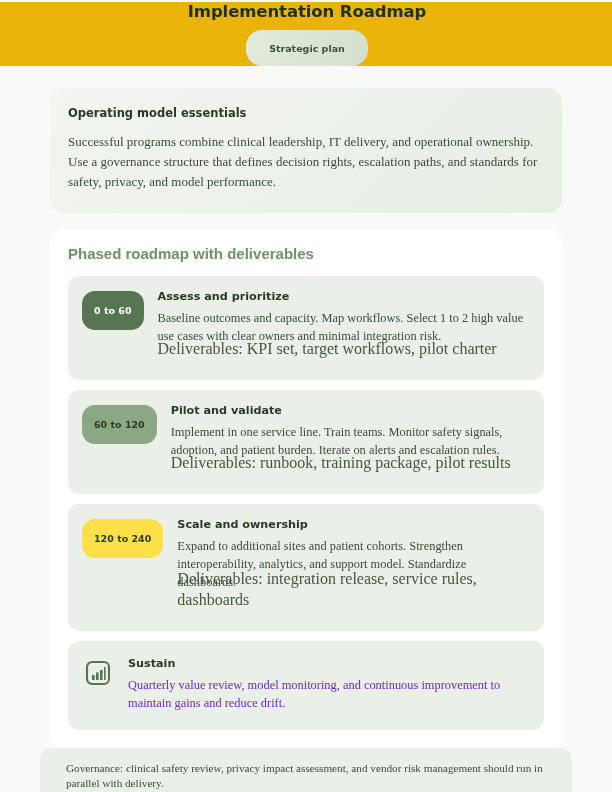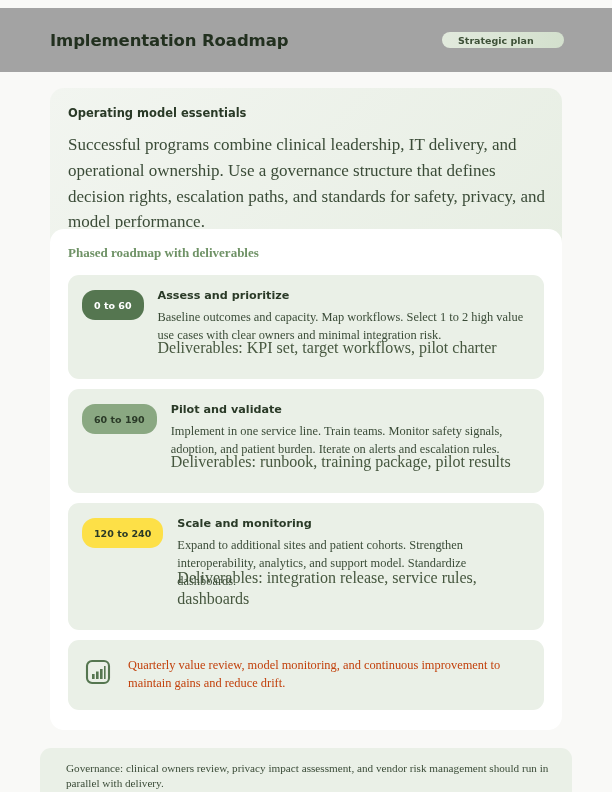--- a/index.html
+++ b/index.html
@@ -12,46 +12,47 @@
     background: #f9f9f7;
     font-family: "Liberation Sans", sans-serif;
     overflow: hidden;
     position: relative;
   }
 
   
   .header-band {
     position: absolute;
     left: 0;
-    top: 8px;
+    top: 2px;
     width: 612px;
     height: 64px;
-    background: #a3a3a3;
+    background: #eab308;
     display: flex;
     align-items: center;
     justify-content: space-between;
     box-sizing: border-box;
     padding: 0 48px 0 50px;
+    flex-direction: column;
   }
   .page-title {
     font-family: "DejaVu Sans", sans-serif;
     font-size: 16.5px;
     font-weight: bold;
     color: #22301f;
     letter-spacing: -0.1px;
     white-space: nowrap;
   }
   .header-pill {
     min-width: 122px;
-    height: 16px;
+    height: 36px;
     border-radius: 16px;
     background: linear-gradient(100deg, #e2eadd 0%, #d3e0cd 100%);
     display: flex;
     align-items: center;
-    justify-content: flex-start;
+    justify-content: center;
     padding: 0 16px;
     box-sizing: border-box;
   }
   .header-pill-label {
     font-family: "DejaVu Sans", sans-serif;
     font-size: 9.5px;
     font-weight: bold;
     color: #3e5138;
     white-space: nowrap;
   }
@@ -74,54 +75,54 @@
   }
   .intro-title {
     font-family: "DejaVu Sans", sans-serif;
     font-size: 11.5px;
     font-weight: bold;
     color: #2a3a27;
     margin: 0 0 12px 0;
   }
   .intro-body {
     font-family: "Liberation Serif", serif;
-    font-size: 17px;
+    font-size: 13px;
     line-height: 1.52;
     color: #3a4b37;
     margin: 0;
   }
 
   
   .roadmap-card {
     top: 229px;
     background: #ffffff;
     padding: 16px 18px 20px 18px;
   }
   .section-heading {
-    font-family: Liberation Serif, serif;
-    font-size: 13px;
+    font-family: Liberation Sans, sans-serif;
+    font-size: 15px;
     font-weight: bold;
     color: #6f9266;
     margin: 0 0 14px 0;
   }
 
   
   .phase-row {
     background: #eaf0e7;
     border-radius: 11px;
     display: flex;
     align-items: flex-start;
     padding: 14px 16px 14px 14px;
     margin-bottom: 10px;
     box-sizing: border-box;
     position: relative;
   }
   .phase-badge {
     flex: 0 0 auto;
-    height: 30px;
+    height: 39px;
     border-radius: 13px;
     display: flex;
     align-items: center;
     justify-content: center;
     padding: 0 12px;
     box-sizing: border-box;
     margin-right: 14px;
     margin-top: 1px;
     font-family: "DejaVu Sans", sans-serif;
     font-size: 9.5px;
@@ -181,21 +182,21 @@
     font-family: "DejaVu Sans", sans-serif;
     font-size: 11.2px;
     font-weight: bold;
     color: #2a3a27;
     margin: 0 0 6px 0;
   }
   .sustain-desc {
     font-family: "Liberation Serif", serif;
     font-size: 12.4px;
     line-height: 1.46;
-    color: #c2410c;
+    color: #6d28d9;
     margin: 0;
   }
 
   
   .footer-note {
     position: absolute;
     left: 40px;
     top: 748px;
     width: 532px;
     min-height: 44px;
@@ -233,48 +234,49 @@
   <div class="phase-row">
     <div class="phase-badge" style="background:#557650;color:#ffffff;">0 to 60</div>
     <div class="phase-text">
       <h3 class="phase-title">Assess and prioritize</h3>
       <p class="phase-desc">Baseline outcomes and capacity. Map workflows. Select 1 to 2 high value use cases with clear owners and minimal integration risk.</p>
       <p class="phase-deliverables">Deliverables: KPI set, target workflows, pilot charter</p>
     </div>
   </div>
 
   <div class="phase-row">
-    <div class="phase-badge" style="background:#8aa882;color:#2a3a27;">60 to 190</div>
+    <div class="phase-badge" style="background:#8aa882;color:#2a3a27;">60 to 120</div>
     <div class="phase-text">
       <h3 class="phase-title">Pilot and validate</h3>
       <p class="phase-desc">Implement in one service line. Train teams. Monitor safety signals, adoption, and patient burden. Iterate on alerts and escalation rules.</p>
       <p class="phase-deliverables">Deliverables: runbook, training package, pilot results</p>
     </div>
   </div>
 
   <div class="phase-row">
     <div class="phase-badge" style="background:#fde047;color:#2a3a27;">120 to 240</div>
     <div class="phase-text">
-      <h3 class="phase-title">Scale and monitoring</h3>
+      <h3 class="phase-title">Scale and ownership</h3>
       <p class="phase-desc">Expand to additional sites and patient cohorts. Strengthen interoperability, analytics, and support model. Standardize dashboards.</p>
       <p class="phase-deliverables">Deliverables: integration release, service rules, dashboards</p>
     </div>
   </div>
 
   <div class="sustain-row">
     <span class="sustain-icon">
       <svg width="26" height="26" viewBox="0 0 26 26" aria-hidden="true">
         <rect x="2" y="2" width="22" height="22" rx="5" ry="5" fill="none" stroke="#557650" stroke-width="2.1"></rect>
         <rect x="7" y="15" width="2.6" height="5" fill="#557650"></rect>
         <rect x="11" y="12.5" width="2.6" height="7.5" fill="#557650"></rect>
         <rect x="15" y="10" width="2.6" height="10" fill="#557650"></rect>
         <rect x="19" y="7" width="1.6" height="13" fill="#557650"></rect>
       </svg>
     </span>
     <div class="phase-text">
+      <h3 class="sustain-title">Sustain</h3>
       <p class="sustain-desc">Quarterly value review, model monitoring, and continuous improvement to maintain gains and reduce drift.</p>
     </div>
   </div>
 </div>
 
 <div class="footer-note">
-  <p class="footer-text">Governance: clinical owners review, privacy impact assessment, and vendor risk management should run in parallel with delivery.</p>
+  <p class="footer-text">Governance: clinical safety review, privacy impact assessment, and vendor risk management should run in parallel with delivery.</p>
 </div>
 
 </body></html>

